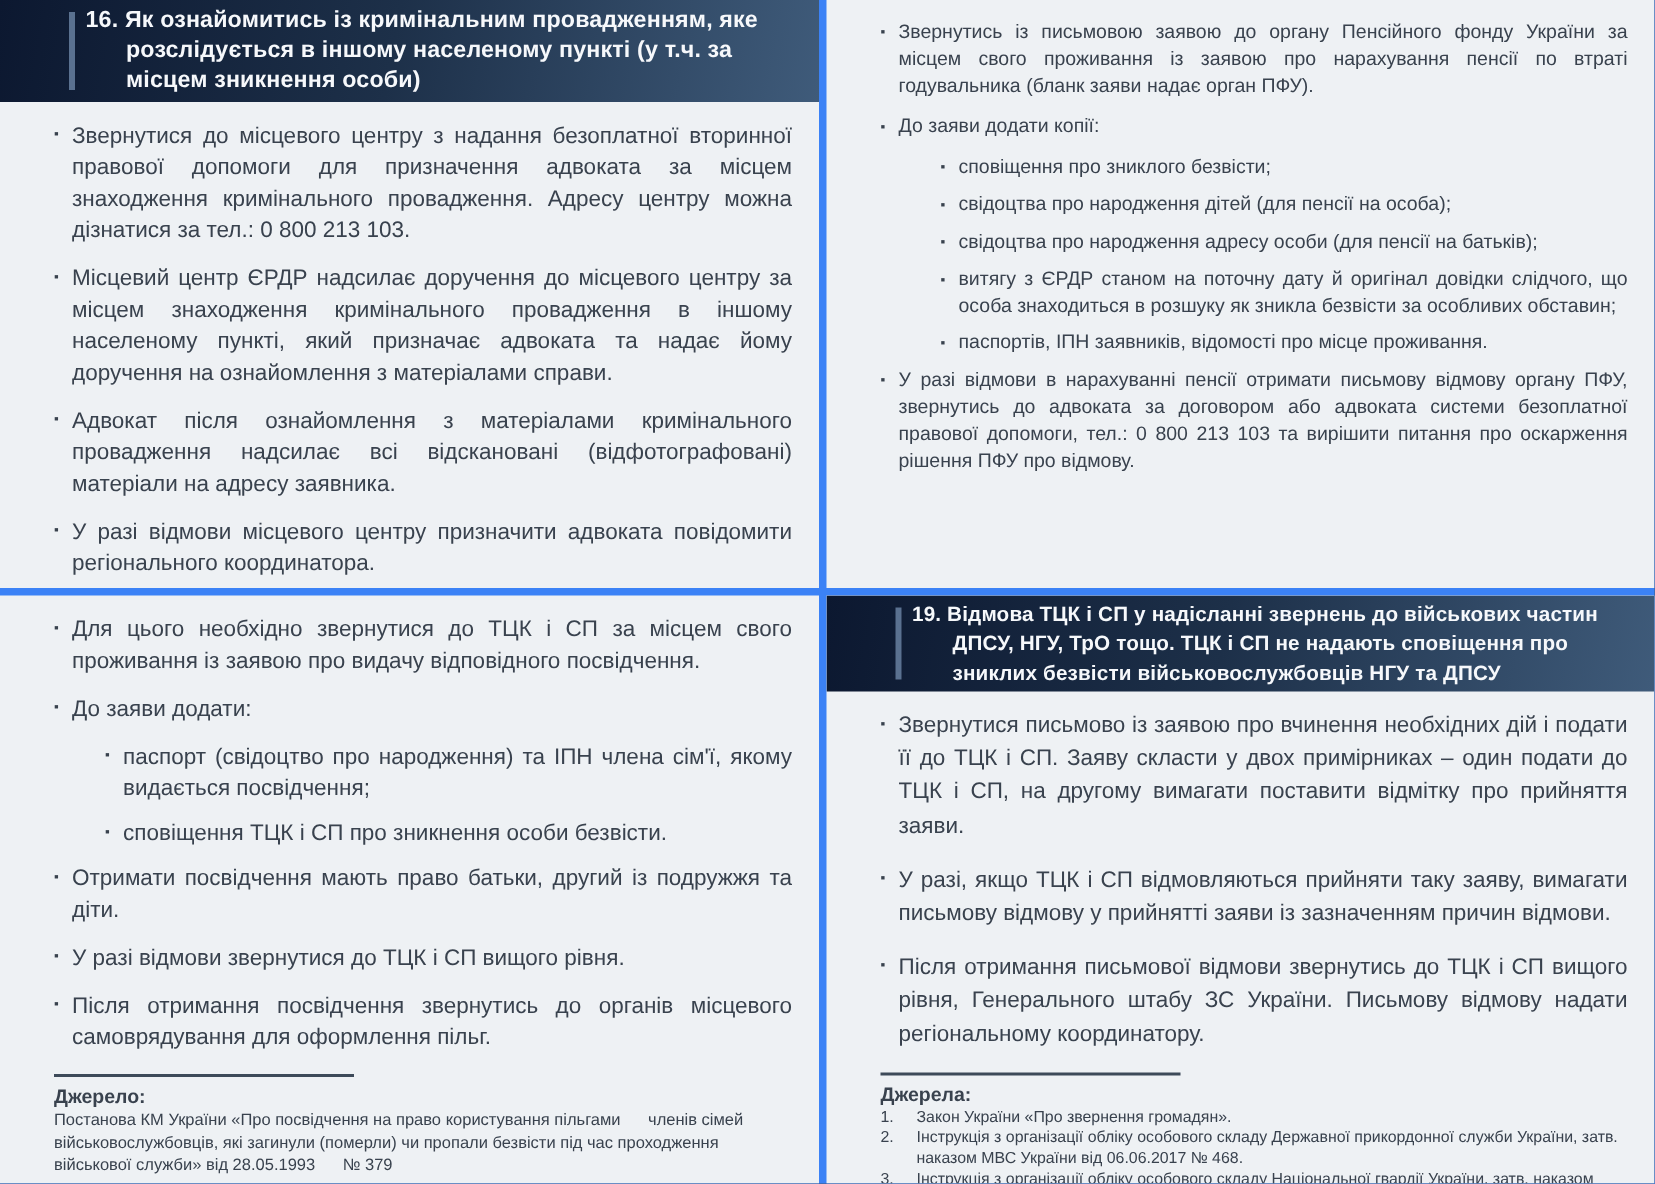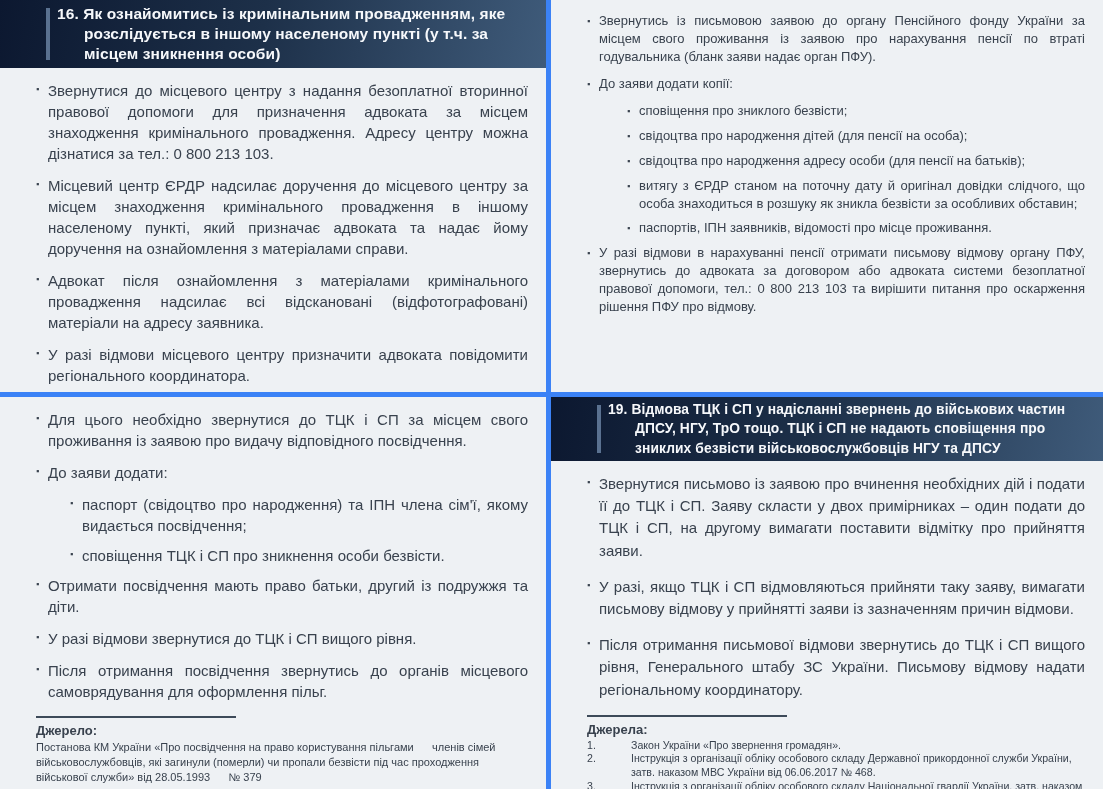--- a/index.html
+++ b/index.html
@@ -47,21 +47,21 @@
   .s19 .bt { line-height:1.48; }
   .s19 .l1 { margin-bottom:14px; }
 
   .sources { margin-top:14px; color:#39424e; }
   .rule { width:200px; border-top:2px solid #3d4a59; margin-bottom:5px; }
   .src-label { font-weight:700; font-size:13px; margin-bottom:2px; }
   .src-list { list-style:none; }
   .src-item { display:flex; align-items:flex-start; font-size:11px; line-height:1.3; }
   .s17 .src-item, .s19 .src-item { font-size:10.6px; }
   .src-num { flex:0 0 24px; }
-  .src-txt { flex:1 1 auto;margin-left:20px; }
+  .src-txt { flex:1 1 auto; }
   .src-plain { font-size:11px; line-height:1.35; white-space:pre-wrap; max-width:470px; }
 
   .slide-footer { position:absolute; left:0; right:0; bottom:10px; height:30px; }
   .logo { position:absolute; right:20px; bottom:2px; display:flex; align-items:center; }
   .logo svg { display:block; }
   .logo-bar { width:3px; height:27px; margin:0 8px 0 8px;
     background:linear-gradient(to bottom,#2f6bd8 0 50%,#ffd500 50% 100%); }
   .logo-text { font-size:15px; color:#2a3f5f; font-weight:500; letter-spacing:.2px; }
 </style>
 </head>

